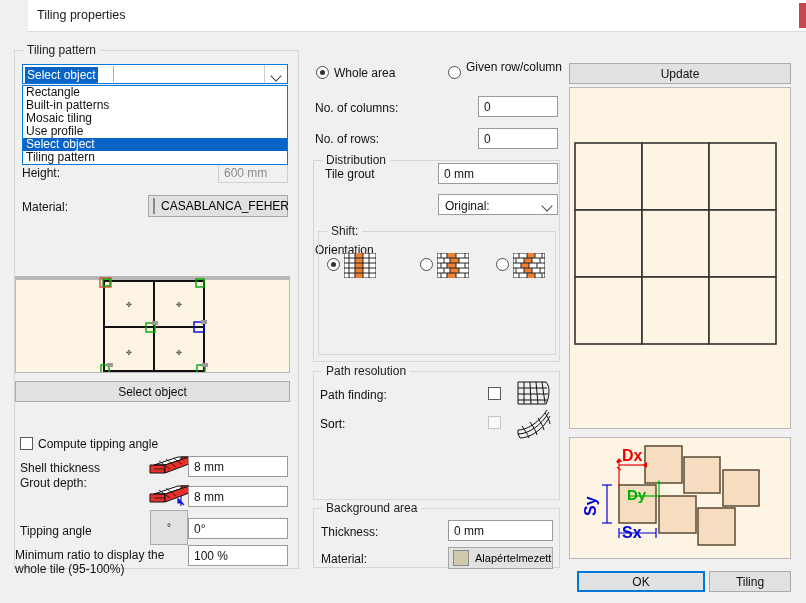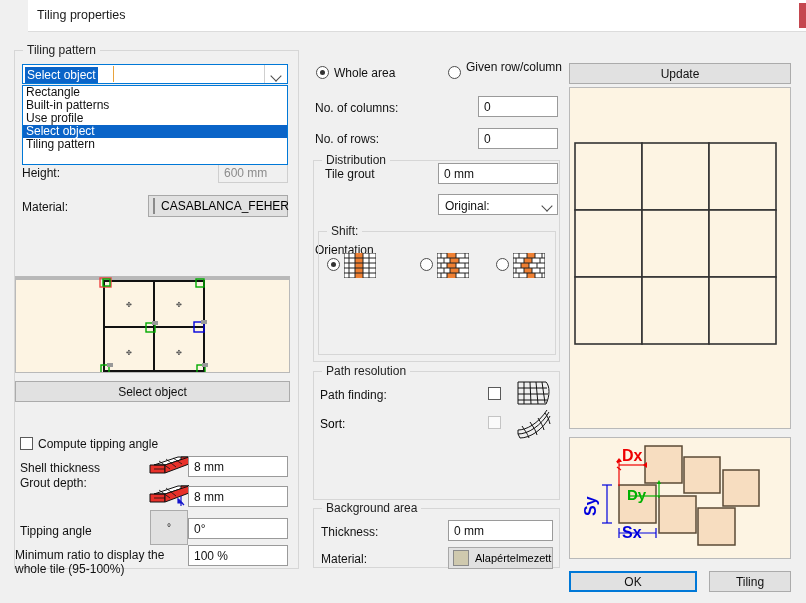--- a/index.html
+++ b/index.html
@@ -38,21 +38,21 @@
     box-sizing:border-box;font-size:12px;color:#111;
     padding:2px 5px;line-height:16px;font-family:"Liberation Sans",sans-serif;
   }
   .fld.ro{background:#f0f0f0;border:1px solid #cfcfcf;color:#8b8b8b;}
   .btn{
     position:absolute;background:#e1e1e1;border:1px solid #ababab;
     box-sizing:border-box;font-size:12px;color:#111;cursor:pointer;
     display:flex;align-items:center;justify-content:center;
     font-family:"Liberation Sans",sans-serif;
   }
-  .btn.focus{border:2px solid #0078d7;}
+  .btn.focus{border:2px solid #0078d7;margin-left:8px;}
   .radio{
     position:absolute;width:13px;height:13px;border-radius:50%;
     border:1px solid #4d4d4d;background:#fff;box-sizing:border-box;cursor:pointer;
   }
   .radio.on::after{
     content:"";position:absolute;left:3px;top:3px;width:5px;height:5px;
     border-radius:50%;background:#333;
   }
   .chk{
     position:absolute;width:13px;height:13px;border:1px solid #5a5a5a;
@@ -117,20 +117,21 @@
   <span class="selseg">Select object</span>
   <span class="caret"></span>
   <span class="drop">
       <i class="chev"></i>
     </span>
 </div>
 
 <div class="droplist" style="left:22px;top:85px;width:266px;height:80px;">
   <div class="it">Rectangle</div>
   <div class="it">Built-in patterns</div>
+  <div class="it">Mosaic tiling</div>
   <div class="it">Use profile</div>
   <div class="it sel">Select object</div>
   <div class="it">Tiling pattern</div>
 </div>
 
 <div class="lbl" style="left:22px;top:166px;">Height:</div>
 <div class="fld ro" style="left:218px;top:162px;width:70px;height:21px;">600 mm</div>
 
 <div class="lbl" style="left:22px;top:200px;">Material:</div>
 <div class="matbtn" style="left:148px;top:195px;width:140px;height:22px;">

